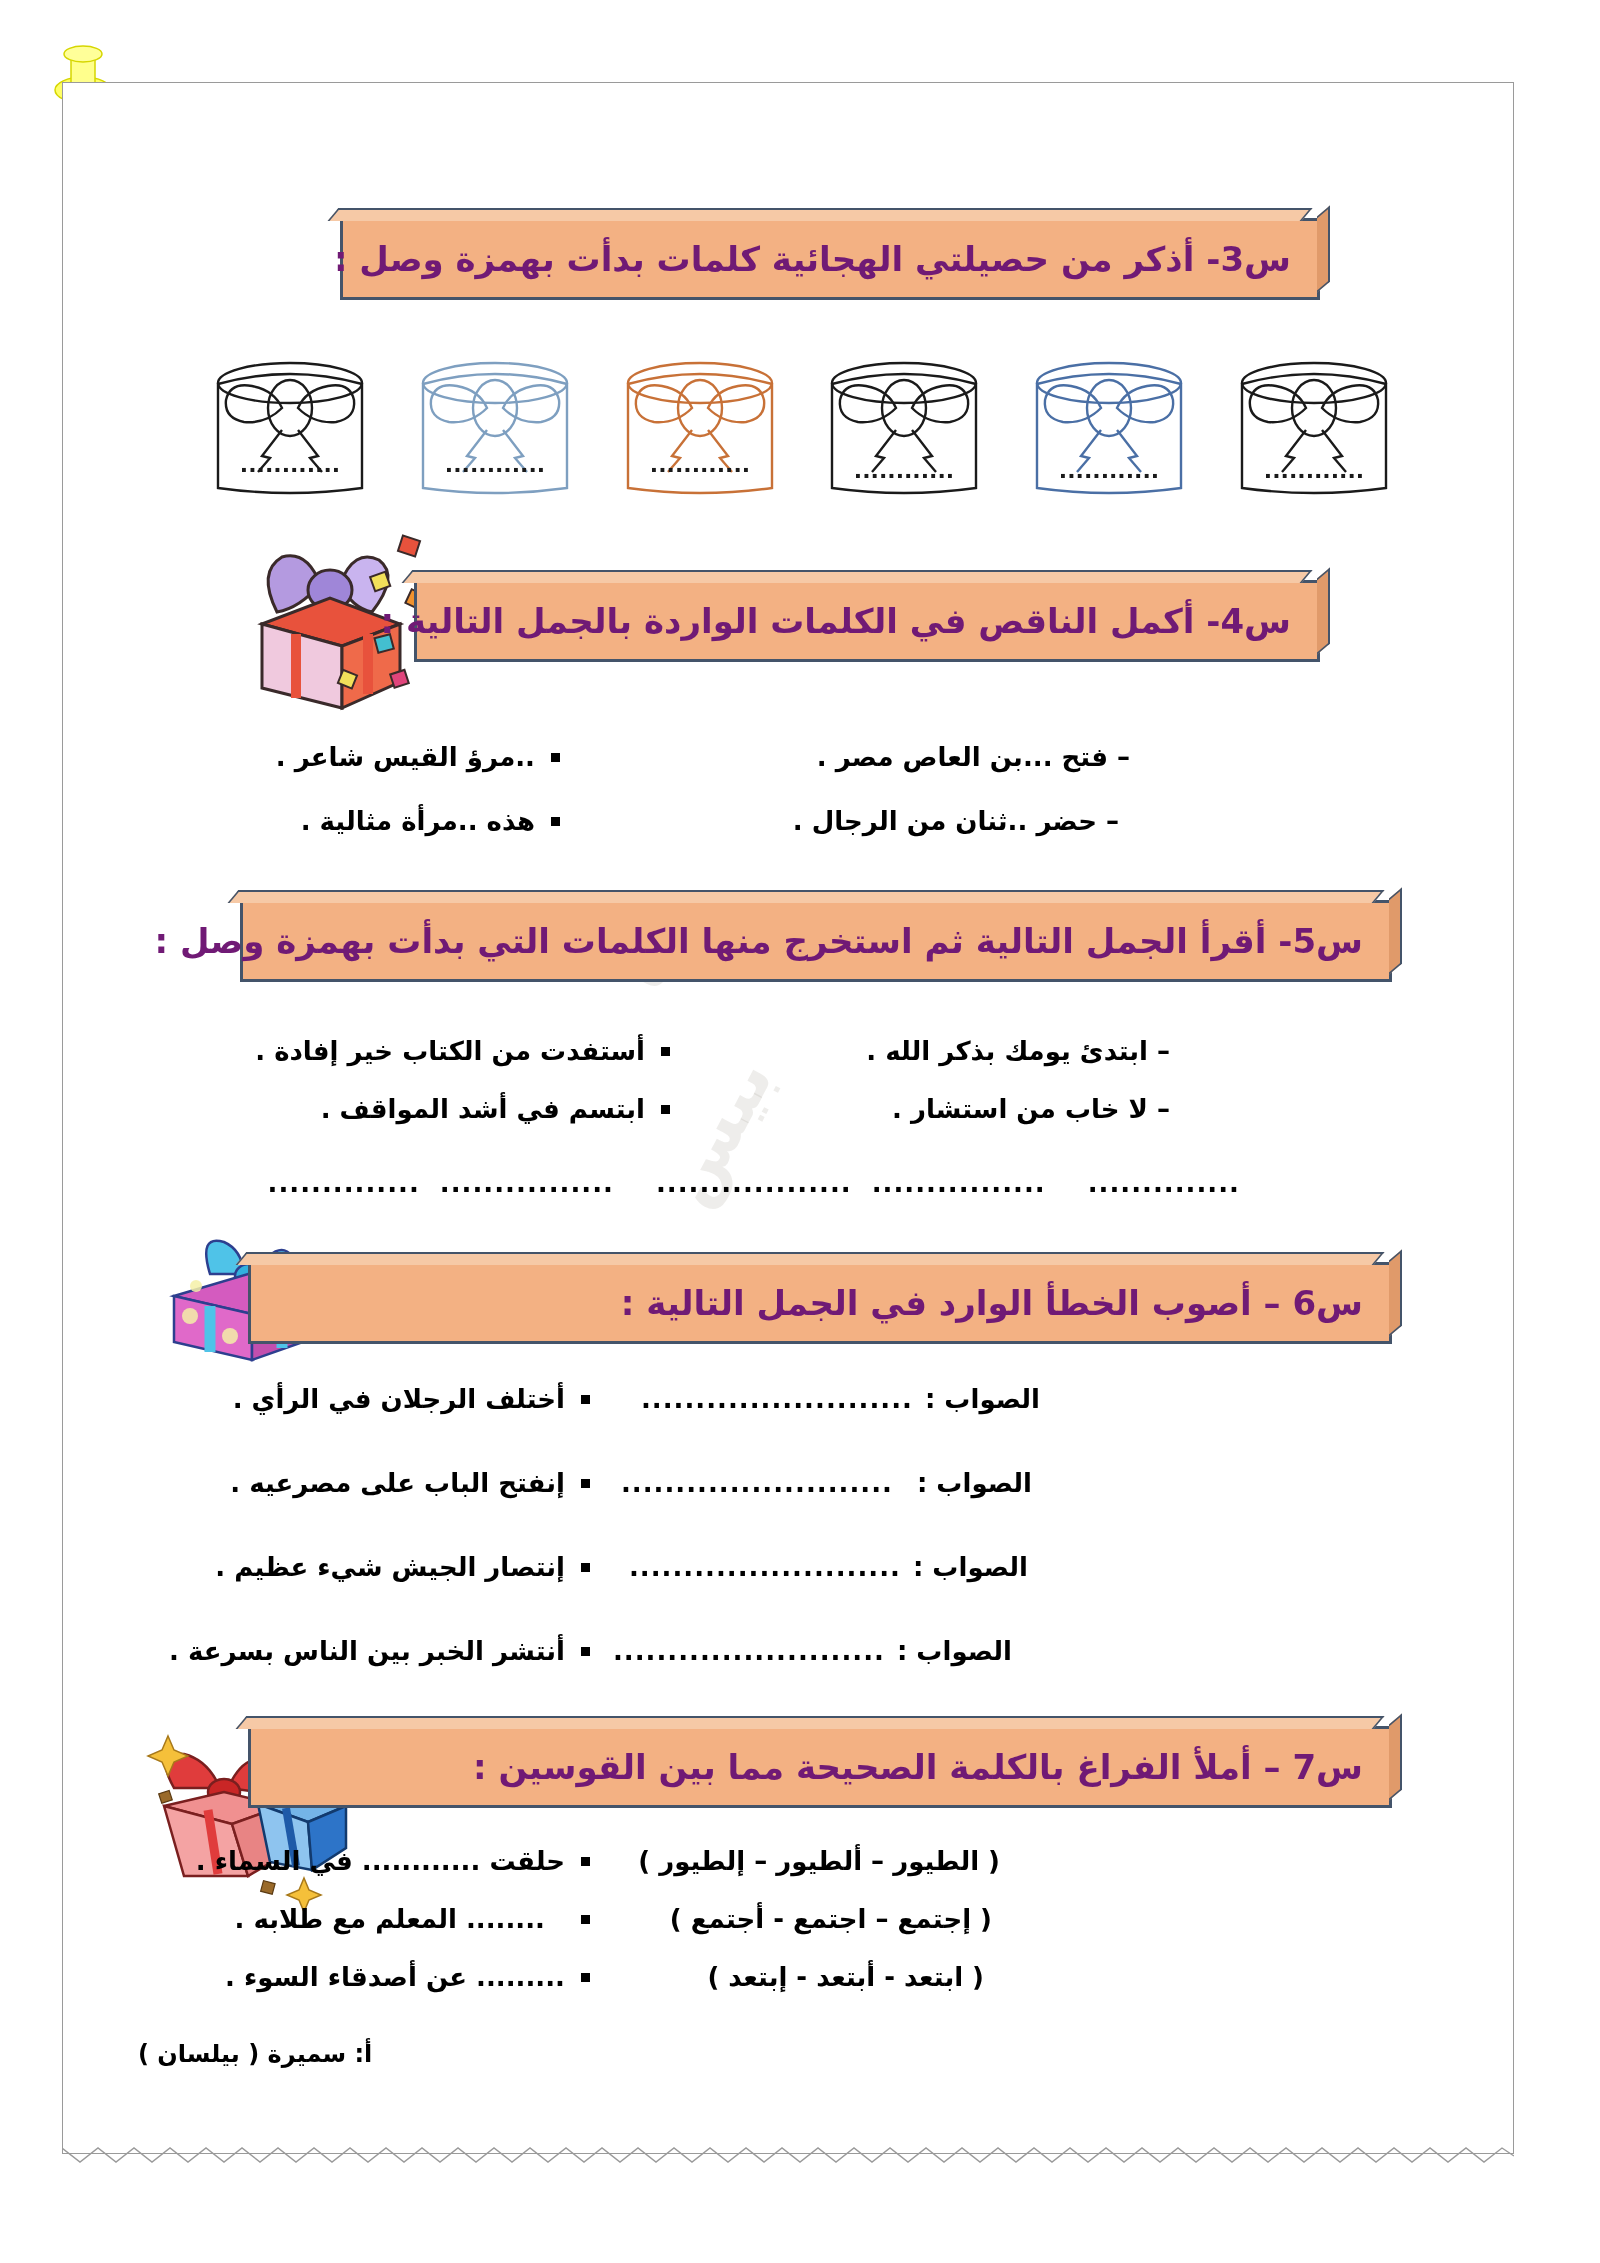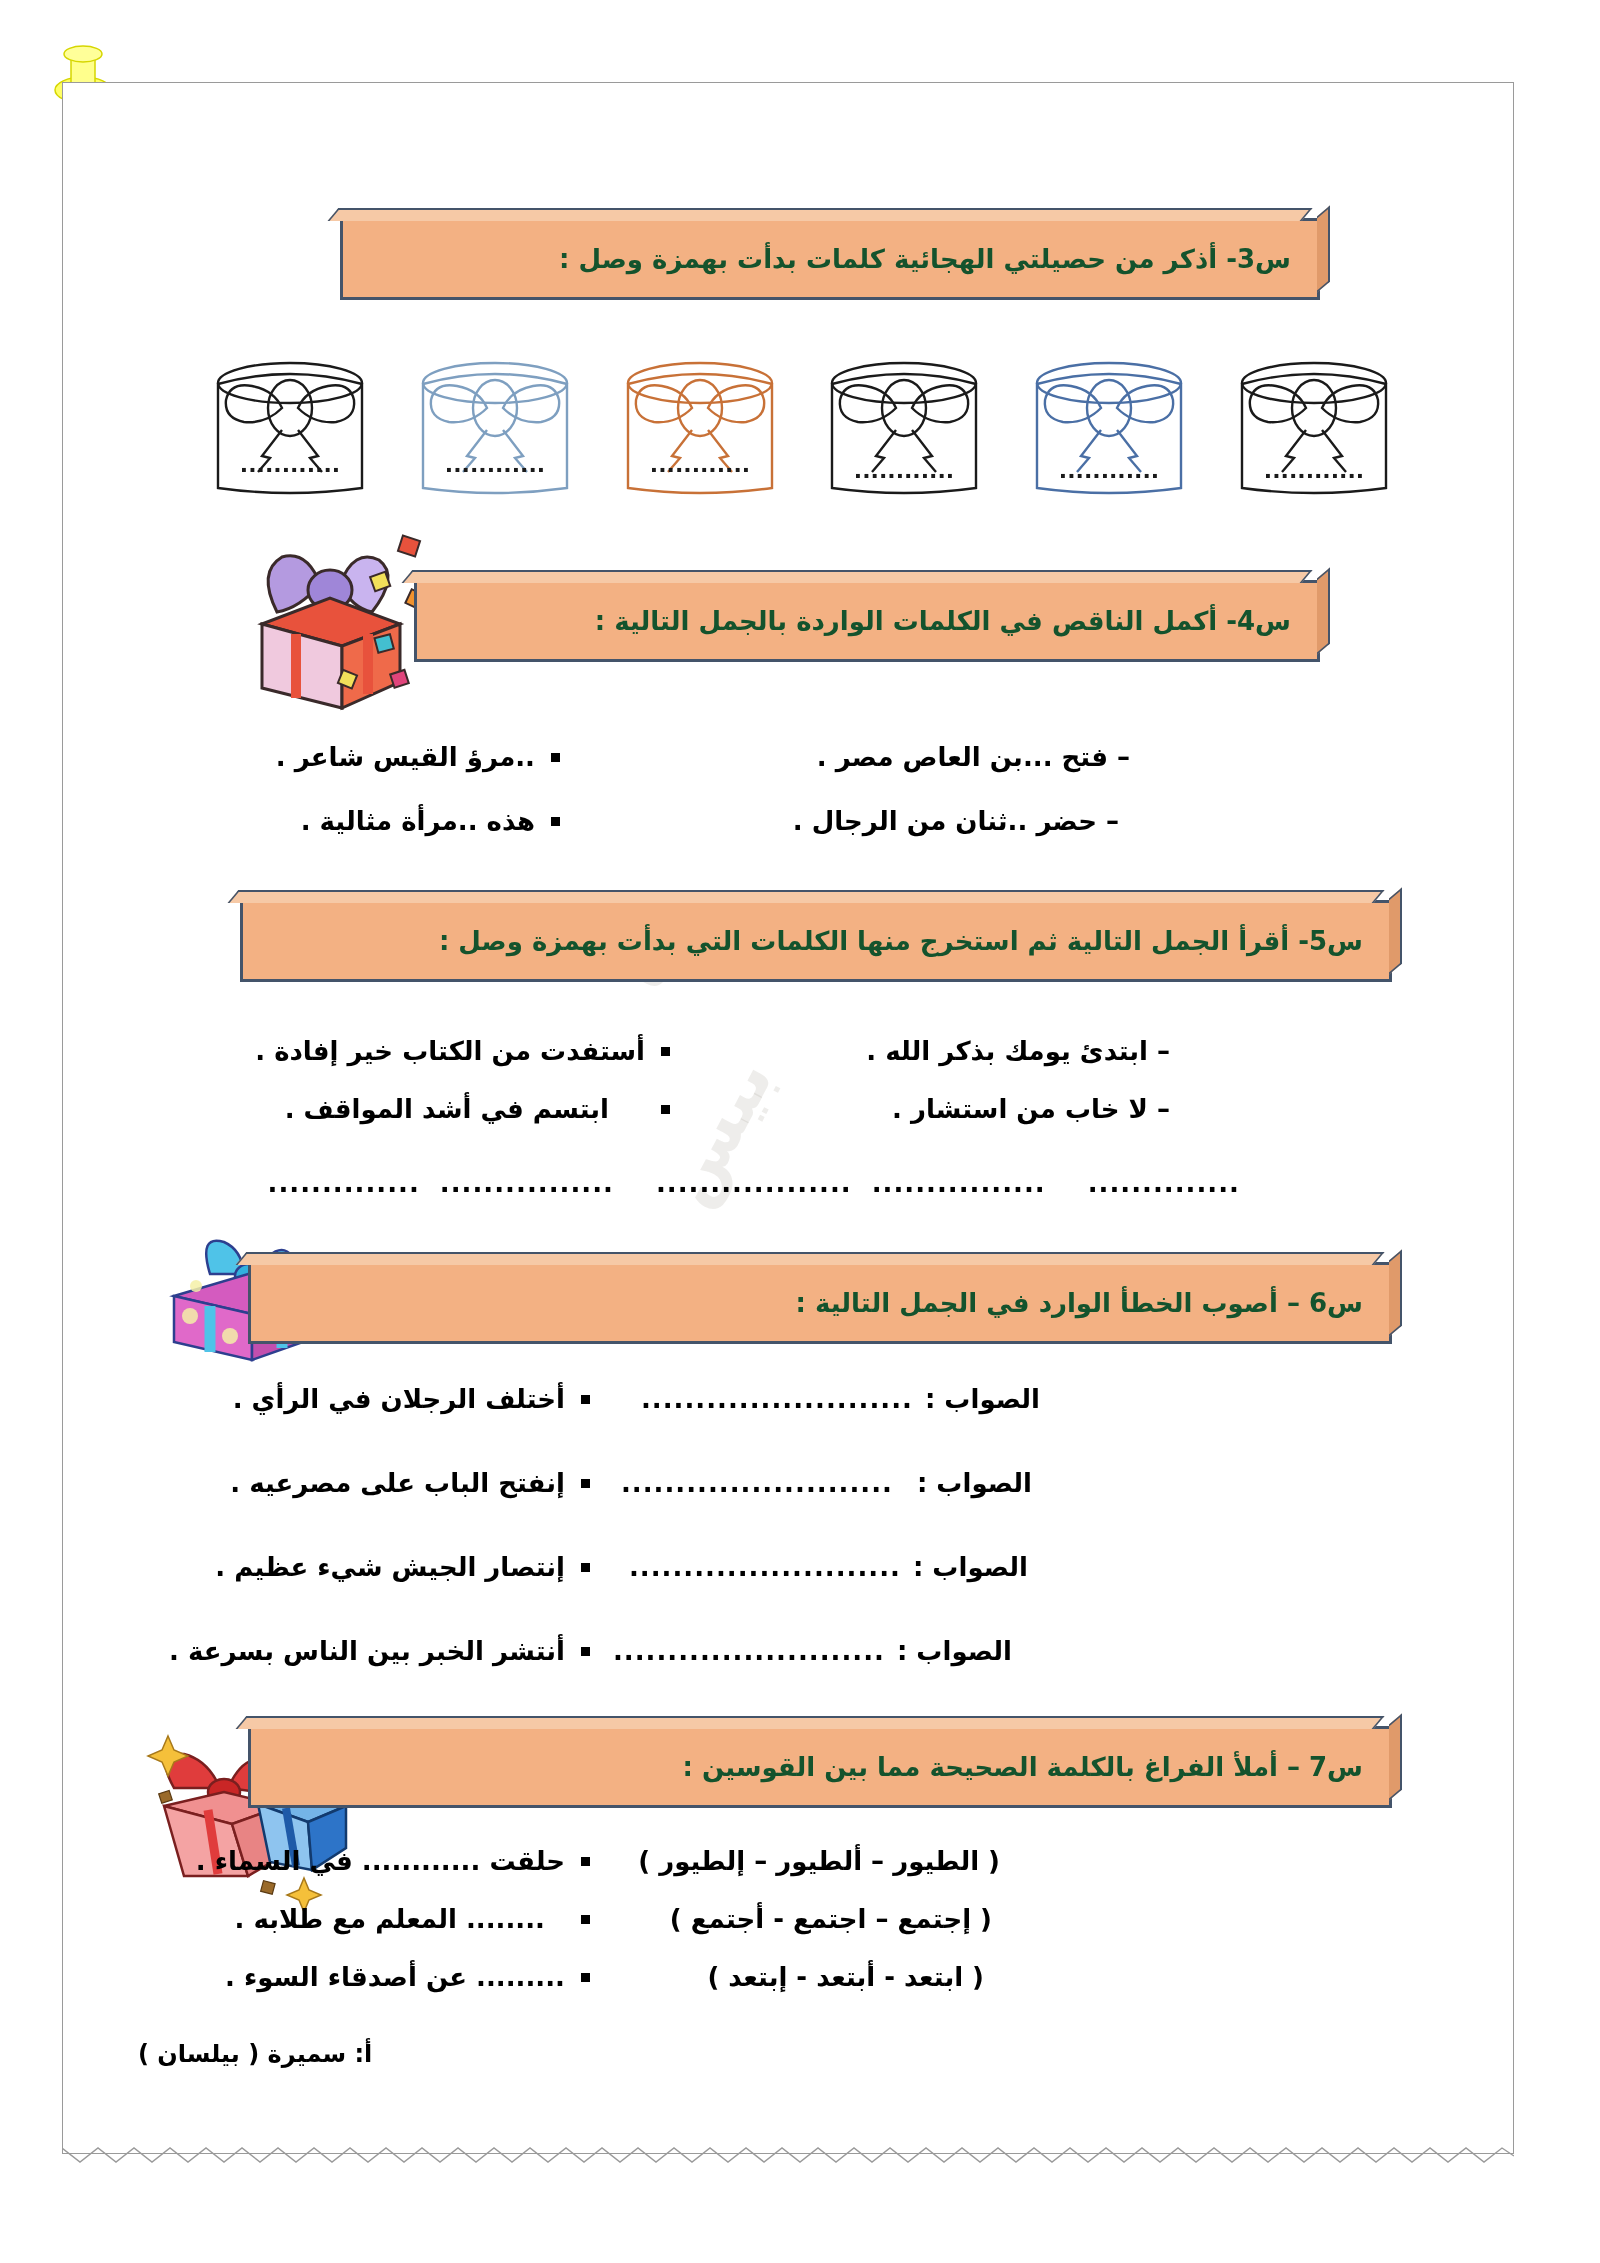--- a/index.html
+++ b/index.html
@@ -81,22 +81,22 @@
     bottom: 10px;
     background: #e09a6a;
     border: 2px solid #44546a;
     border-left: none;
     box-sizing: border-box;
     transform: skewY(-40deg);
   }
   .banner-text {
     font-family: "DejaVu Sans", "Liberation Sans", sans-serif;
     font-weight: bold;
-    font-size: 26px;
-    color: #14532d;
+    font-size: 34px;
+    color: #701a75;
     direction: rtl;
     white-space: nowrap;
     position: relative;
     z-index: 3;
   }
 
   
   .qrow {
     position: absolute;
     direction: rtl;
@@ -314,21 +314,21 @@
   <span class="banner-text">س5- أقرأ الجمل التالية ثم استخرج منها الكلمات التي بدأت بهمزة وصل :</span>
 </div>
 
 <div class="qrow" style="right:930px; top:1036px;">
   <span class="bullet"></span>
   <span>أستفدت من الكتاب خير إفادة .</span>
 </div>
 <div class="qrow" style="right:430px; top:1036px;">
   <span>– ابتدئ يومك بذكر الله .</span>
 </div>
-<div class="qrow" style="right:930px; top:1094px;gap:36px;">
+<div class="qrow" style="right:930px; top:1094px;">
   <span class="bullet"></span>
   <span>ابتسم في أشد المواقف .</span>
 </div>
 <div class="qrow" style="right:430px; top:1094px;">
   <span>– لا خاب من استشار .</span>
 </div>
 
 <div class="qrow" style="right:360px; top:1168px;">
   <span class="dots">..............</span>
   <span style="display:inline-block;width:42px"></span>

